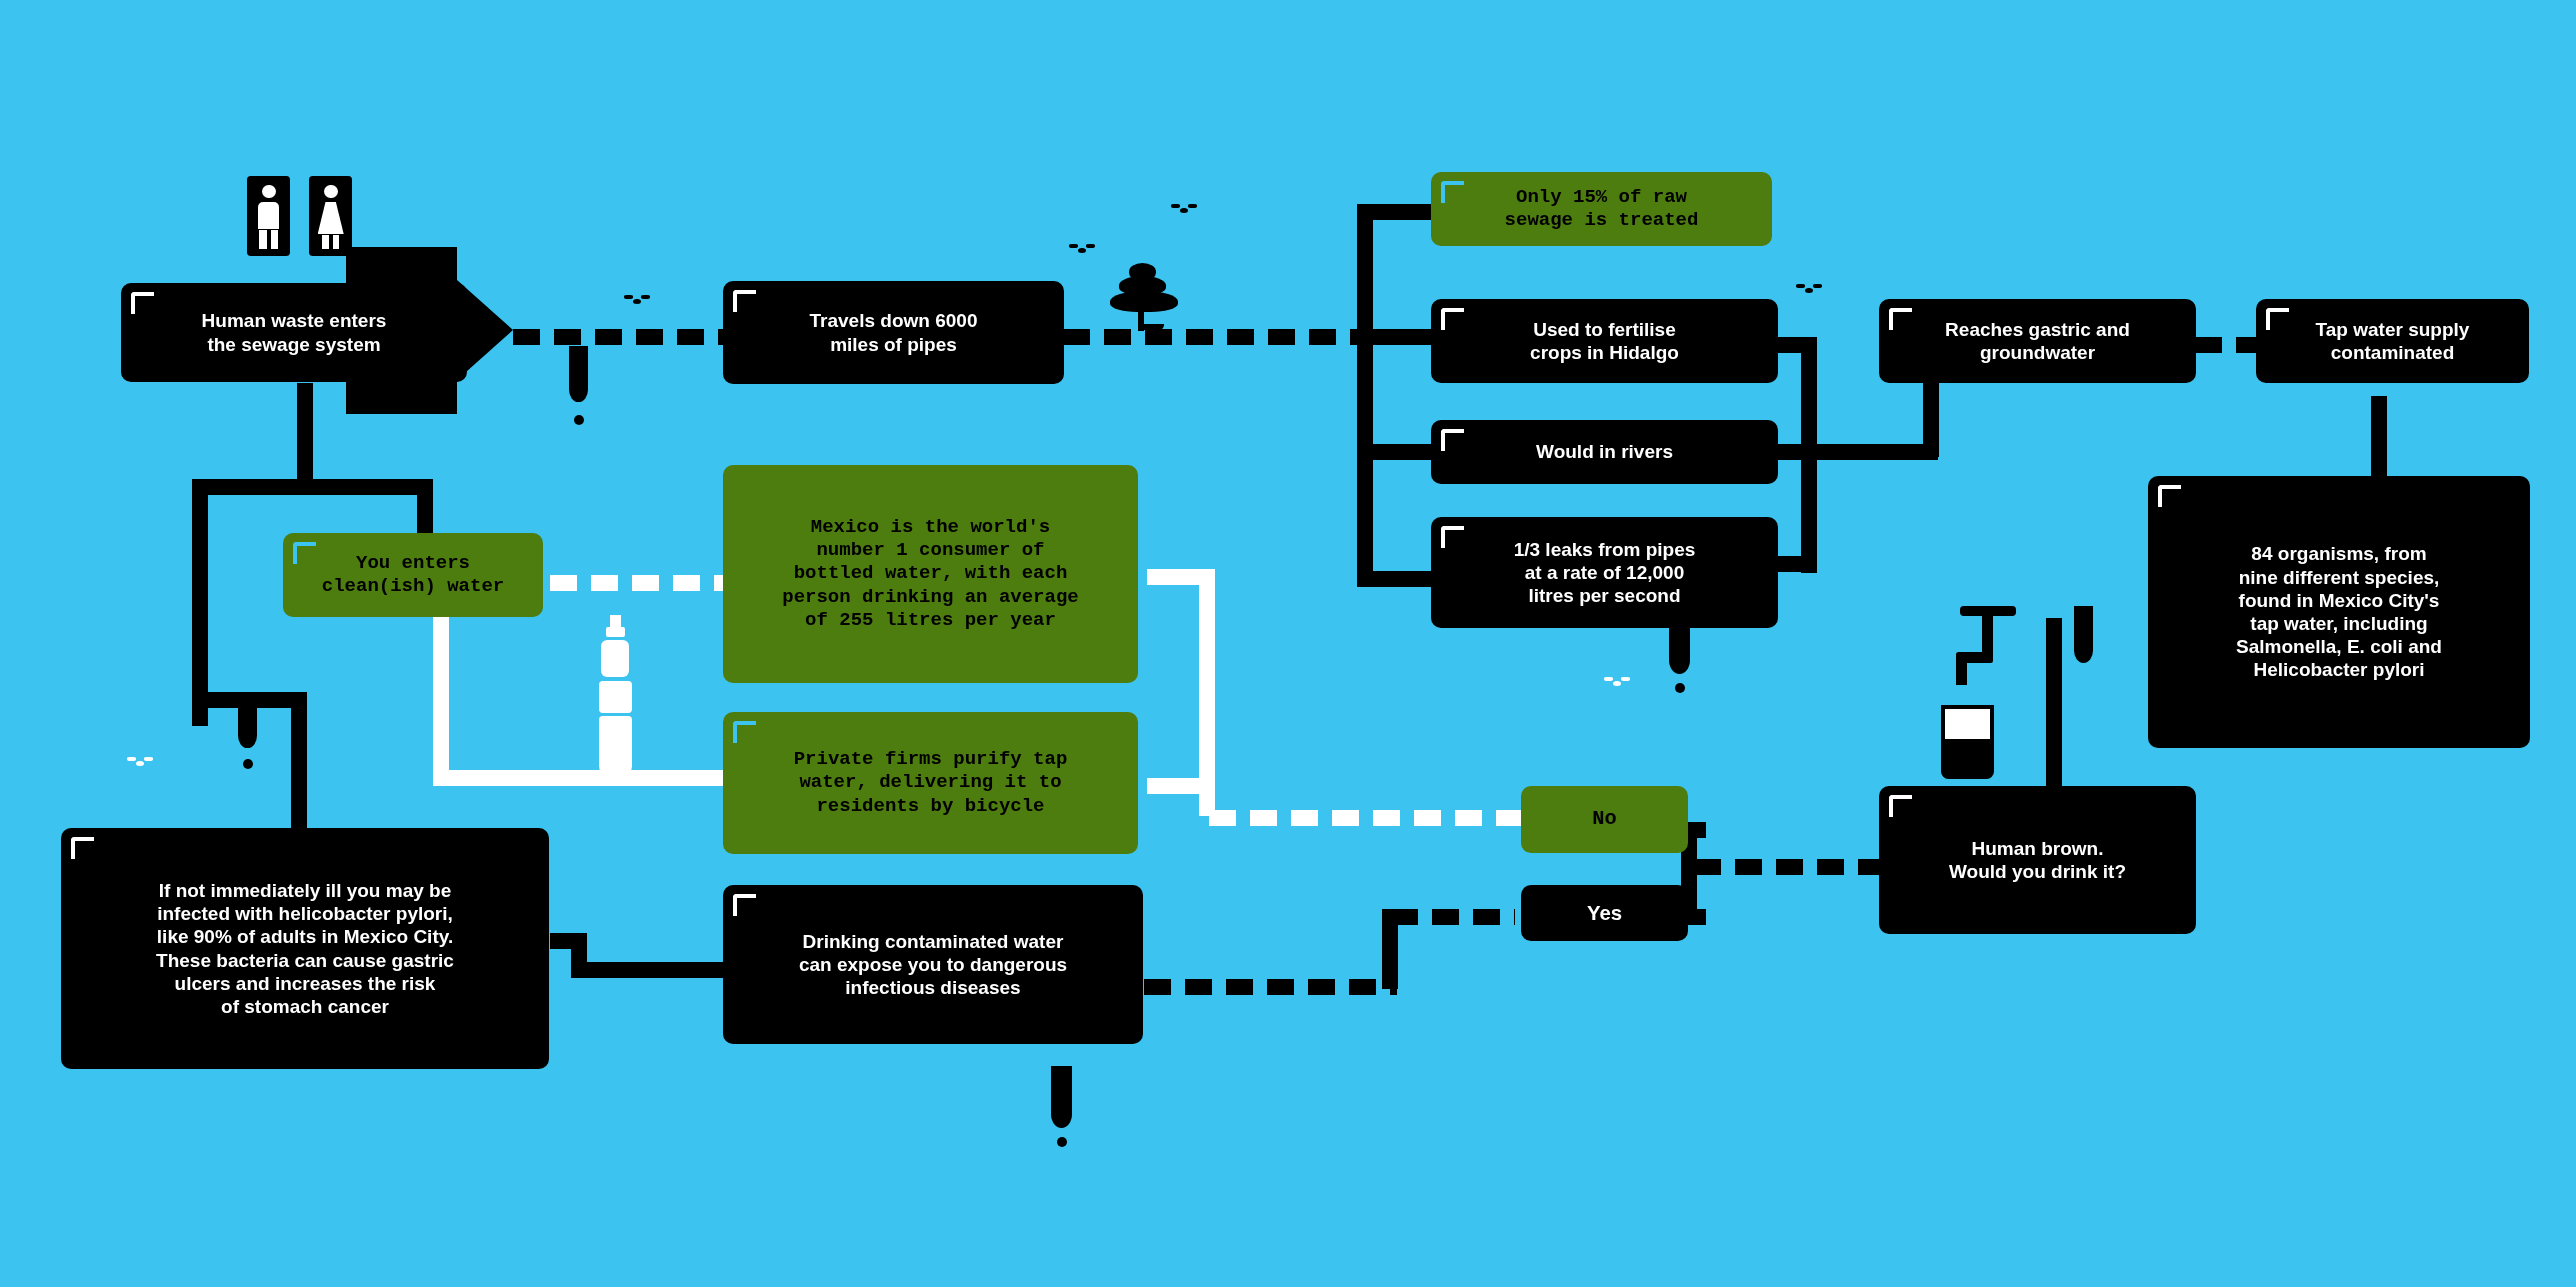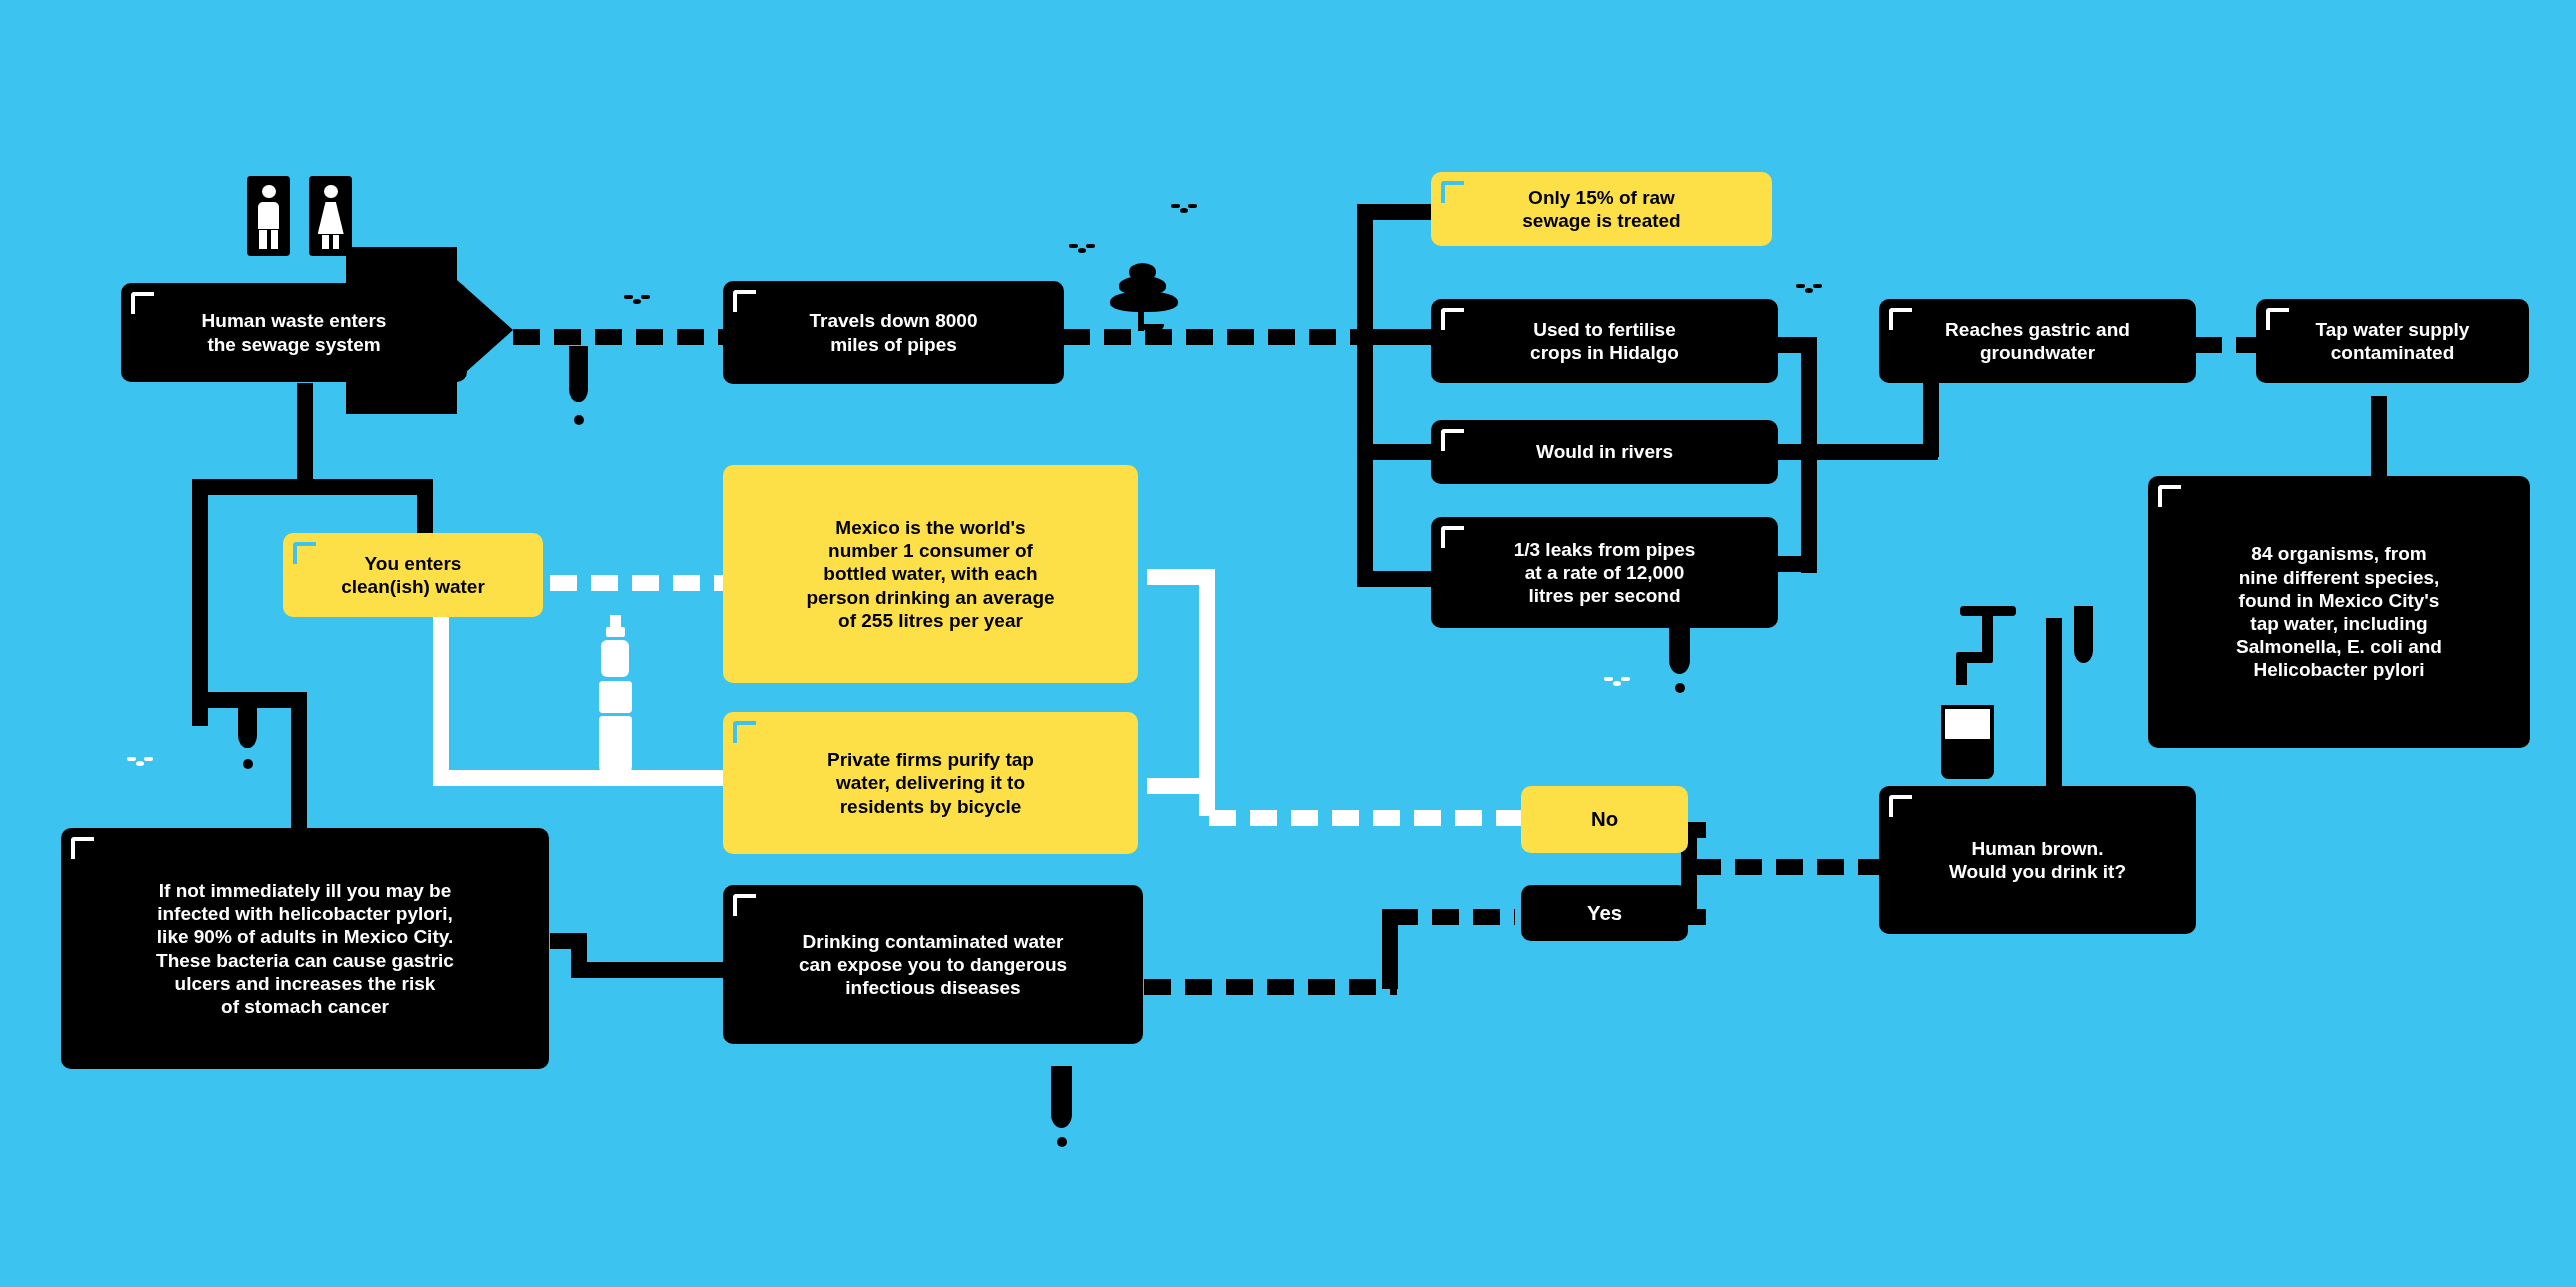--- a/index.html
+++ b/index.html
@@ -44,22 +44,23 @@
     text-align: center;
     line-height: 1.22;
     font-weight: 700;
     padding: 6.2px 11px;
   }
   .node.black {
     background: #000;
     color: #fff;
   }
   .node.white {
-    background: #fde047;
+    background: #4d7c0f;
     color: #000;
+    font-family: Liberation Mono, monospace;
   }
   .node .txt { white-space: pre-line; display: block; width: 100%; }
 
   
   .node::before {
     content: "";
     position: absolute;
     left: 10px;
     top: 8.7px;
     width: 18.5px;
@@ -331,21 +332,21 @@
     <div class="hair" style="left:2.5px;top:15px;width:35px;height:3.1px;border-radius:2.5px;transform:rotate(18deg);"></div>
     <div class="hair" style="left:5px;top:25px;width:32px;height:3.1px;border-radius:2.5px;transform:rotate(18deg);"></div>
   </div>
 
   <div class="node black" style="left:121px;top:283px;width:346px;height:99px;font-size:19px;">
     <span class="txt">Human waste enters
 the sewage system</span>
   </div>
 
   <div class="node black" style="left:723px;top:281px;width:341px;height:103px;font-size:19px;">
-    <span class="txt">Travels down 8000
+    <span class="txt">Travels down 6000
 miles of pipes</span>
   </div>
 
   <div class="node white" style="left:1431px;top:172px;width:341px;height:74px;font-size:19px;">
     <span class="txt">Only 15% of raw
 sewage is treated</span>
   </div>
 
   <div class="node black" style="left:1431px;top:299px;width:347px;height:84px;font-size:19px;">
     <span class="txt">Used to fertilise

